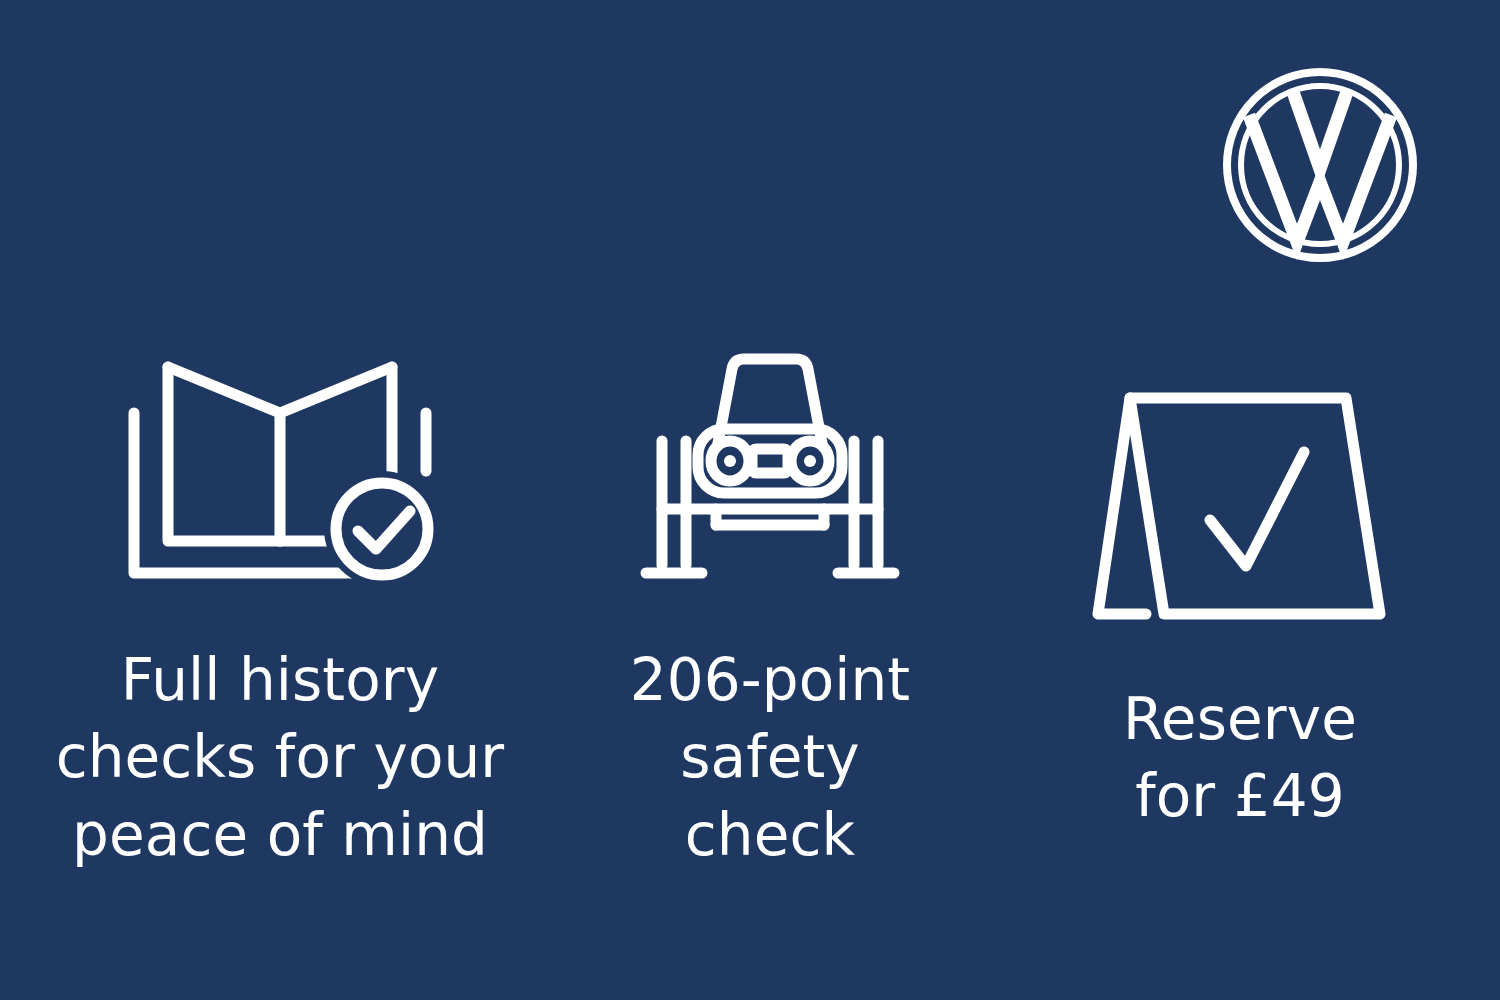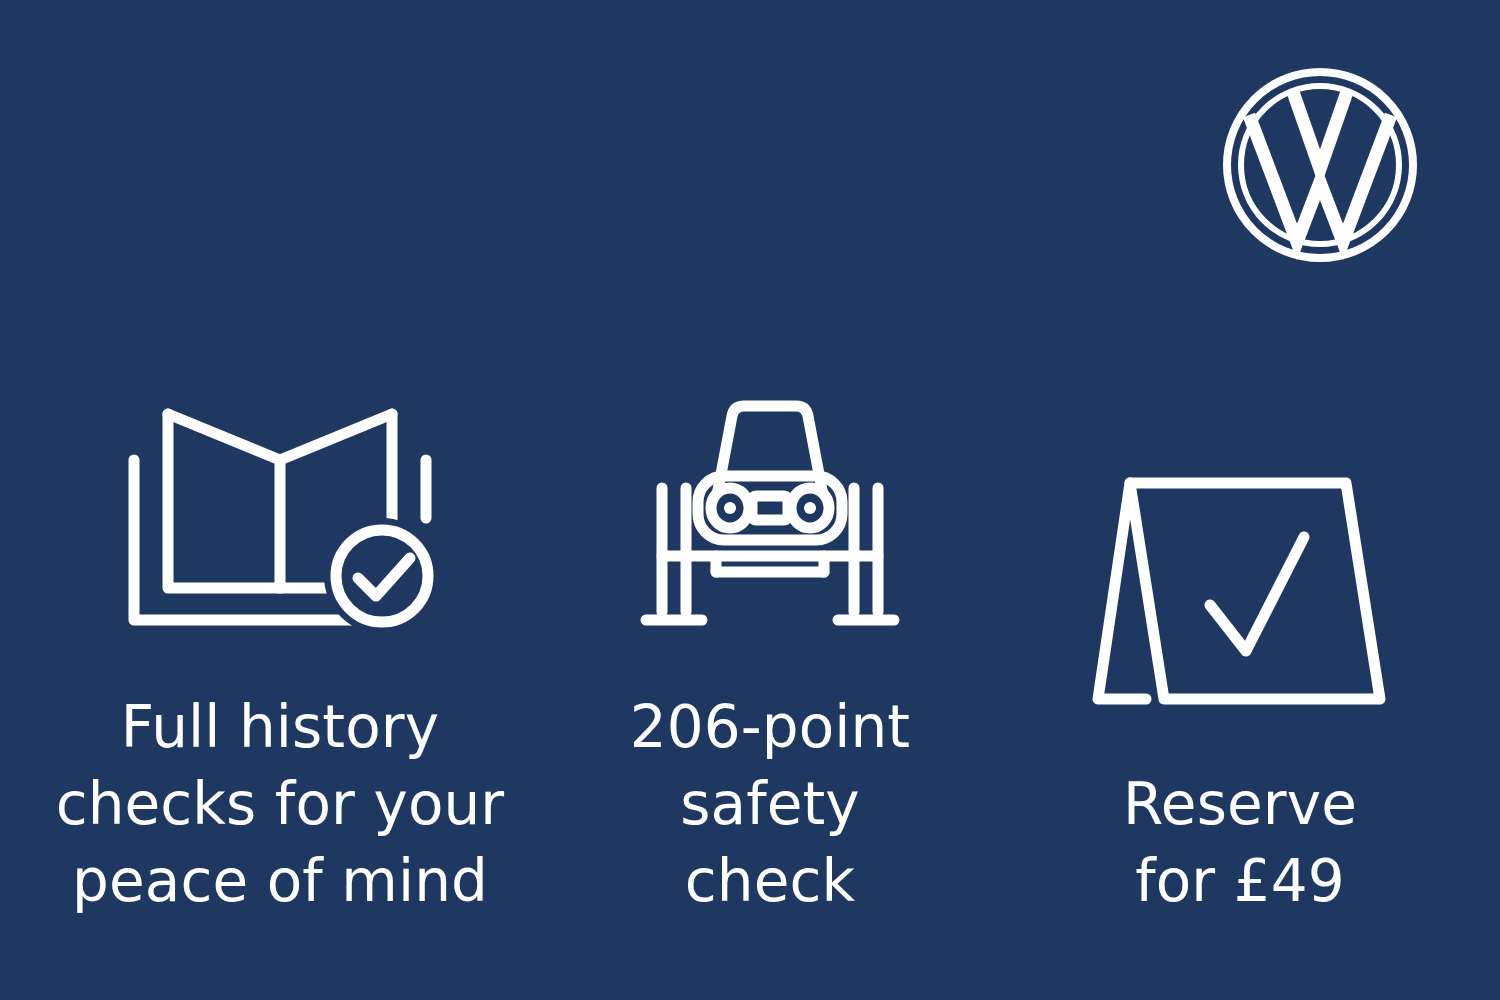--- a/index.html
+++ b/index.html
@@ -34,21 +34,21 @@
 
   
   #features {
     position: absolute;
     left: 0;
     top: 300px;
     width: 1500px;
     height: 620px;
     display: flex;
     flex-direction: row;
-    align-items: flex-end;
+    align-items: center;
     justify-content: flex-start;
   }
 
   .feature {
     display: flex;
     flex-direction: column;
     align-items: center;
     box-sizing: border-box;
   }
   .feature.col-1 { width: 560px; padding-left: 0px; }

